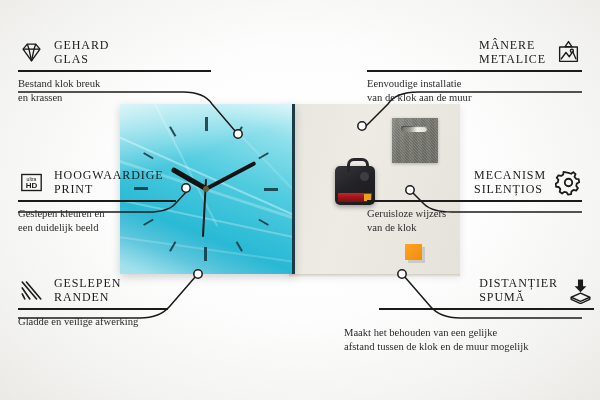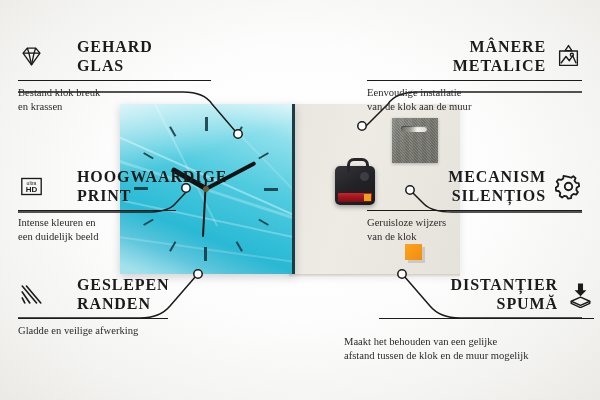--- a/index.html
+++ b/index.html
@@ -75,24 +75,24 @@
   .spacer{
     position:absolute;left:116px;top:140px;width:17px;height:16px;
     background:linear-gradient(135deg,#ffa31f 0%,#f08c10 100%);
     box-shadow:3px 3px 0 rgba(0,0,0,.12);
   }
   
   .feat{position:absolute;width:215px;}
   .feat-head{display:flex;align-items:center;gap:9px;}
   .feat.right .feat-head{flex-direction:row-reverse;}
   .feat-title{
-    font-size:16px;letter-spacing:.9px;color:#1b1b1b;line-height:1.18;
-    text-transform:uppercase;font-weight:700;white-space:pre-line;margin-left:23px;
-  }
-  .feat.right .feat-title{text-align:right;}
+    font-size:12px;letter-spacing:.9px;color:#1b1b1b;line-height:1.18;
+    text-transform:uppercase;font-weight:400;white-space:pre-line;
+  }
+  .feat.right .feat-title{text-align:left;}
   .rule{height:1.4px;background:#1b1b1b;margin:4px 0 5px 0;}
   .feat-desc{font-size:10.6px;line-height:1.32;color:#2a2a2a;white-space:pre-line;}
   .feat.right .feat-desc{text-align:left;}
   .ic{width:27px;height:27px;flex:0 0 27px;display:block;text-align:right;}
   .ic svg{display:block;width:27px;height:27px;}
   svg.lineart{position:absolute;left:0;top:0;width:600px;height:400px;pointer-events:none;}
 </style>
 </head>
 <body>
 
@@ -209,21 +209,21 @@
         <svg viewBox="0 0 32 32">
           <rect x="4.5" y="6.5" width="23" height="19" fill="none" stroke="#1b1b1b" stroke-width="1.6"></rect>
           <text x="16" y="14.6" font-family="Liberation Sans, sans-serif" font-size="6" text-anchor="middle" fill="#1b1b1b">ultra</text>
           <text x="16" y="23" font-family="Liberation Sans, sans-serif" font-size="9.5" font-weight="bold" text-anchor="middle" fill="#1b1b1b">HD</text>
         </svg>
       </span>
       <span class="feat-title">Hoogwaardige
 print</span>
     </div>
     <div class="rule" style="width:158px"></div>
-    <div class="feat-desc">Intense kleuren en
+    <div class="feat-desc">Geslepen kleuren en
 een duidelijk beeld</div>
   </div>
 
   <div class="feat left" style="left:18px;top:276px;">
     <div class="feat-head">
       <span class="ic">
         <svg viewBox="0 0 32 32">
             <g stroke="#1b1b1b" stroke-width="1.9" stroke-linecap="round">
           <path d="M5 6 L22 26"></path>
               <path d="M10 6 L27 26"></path>

